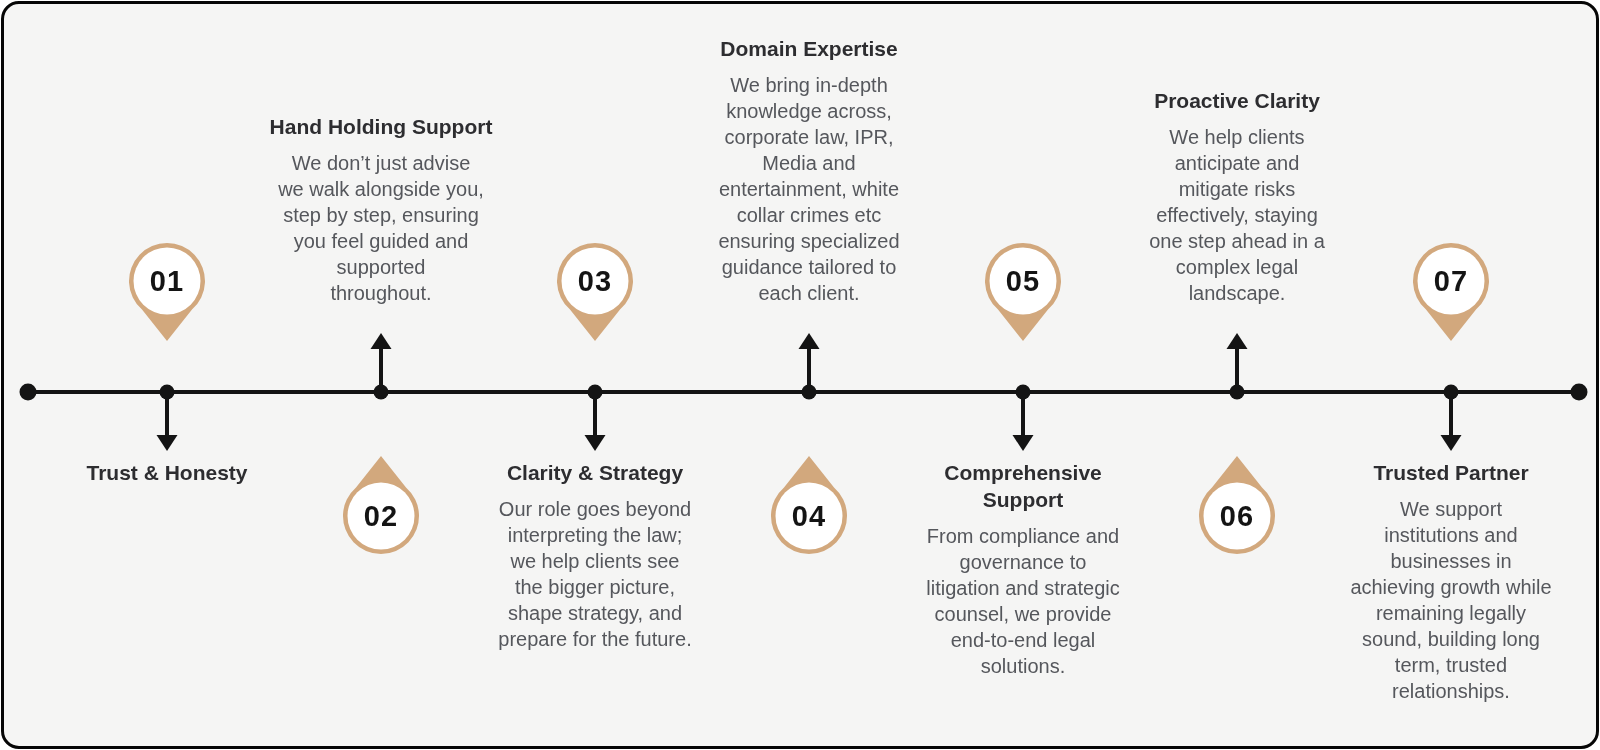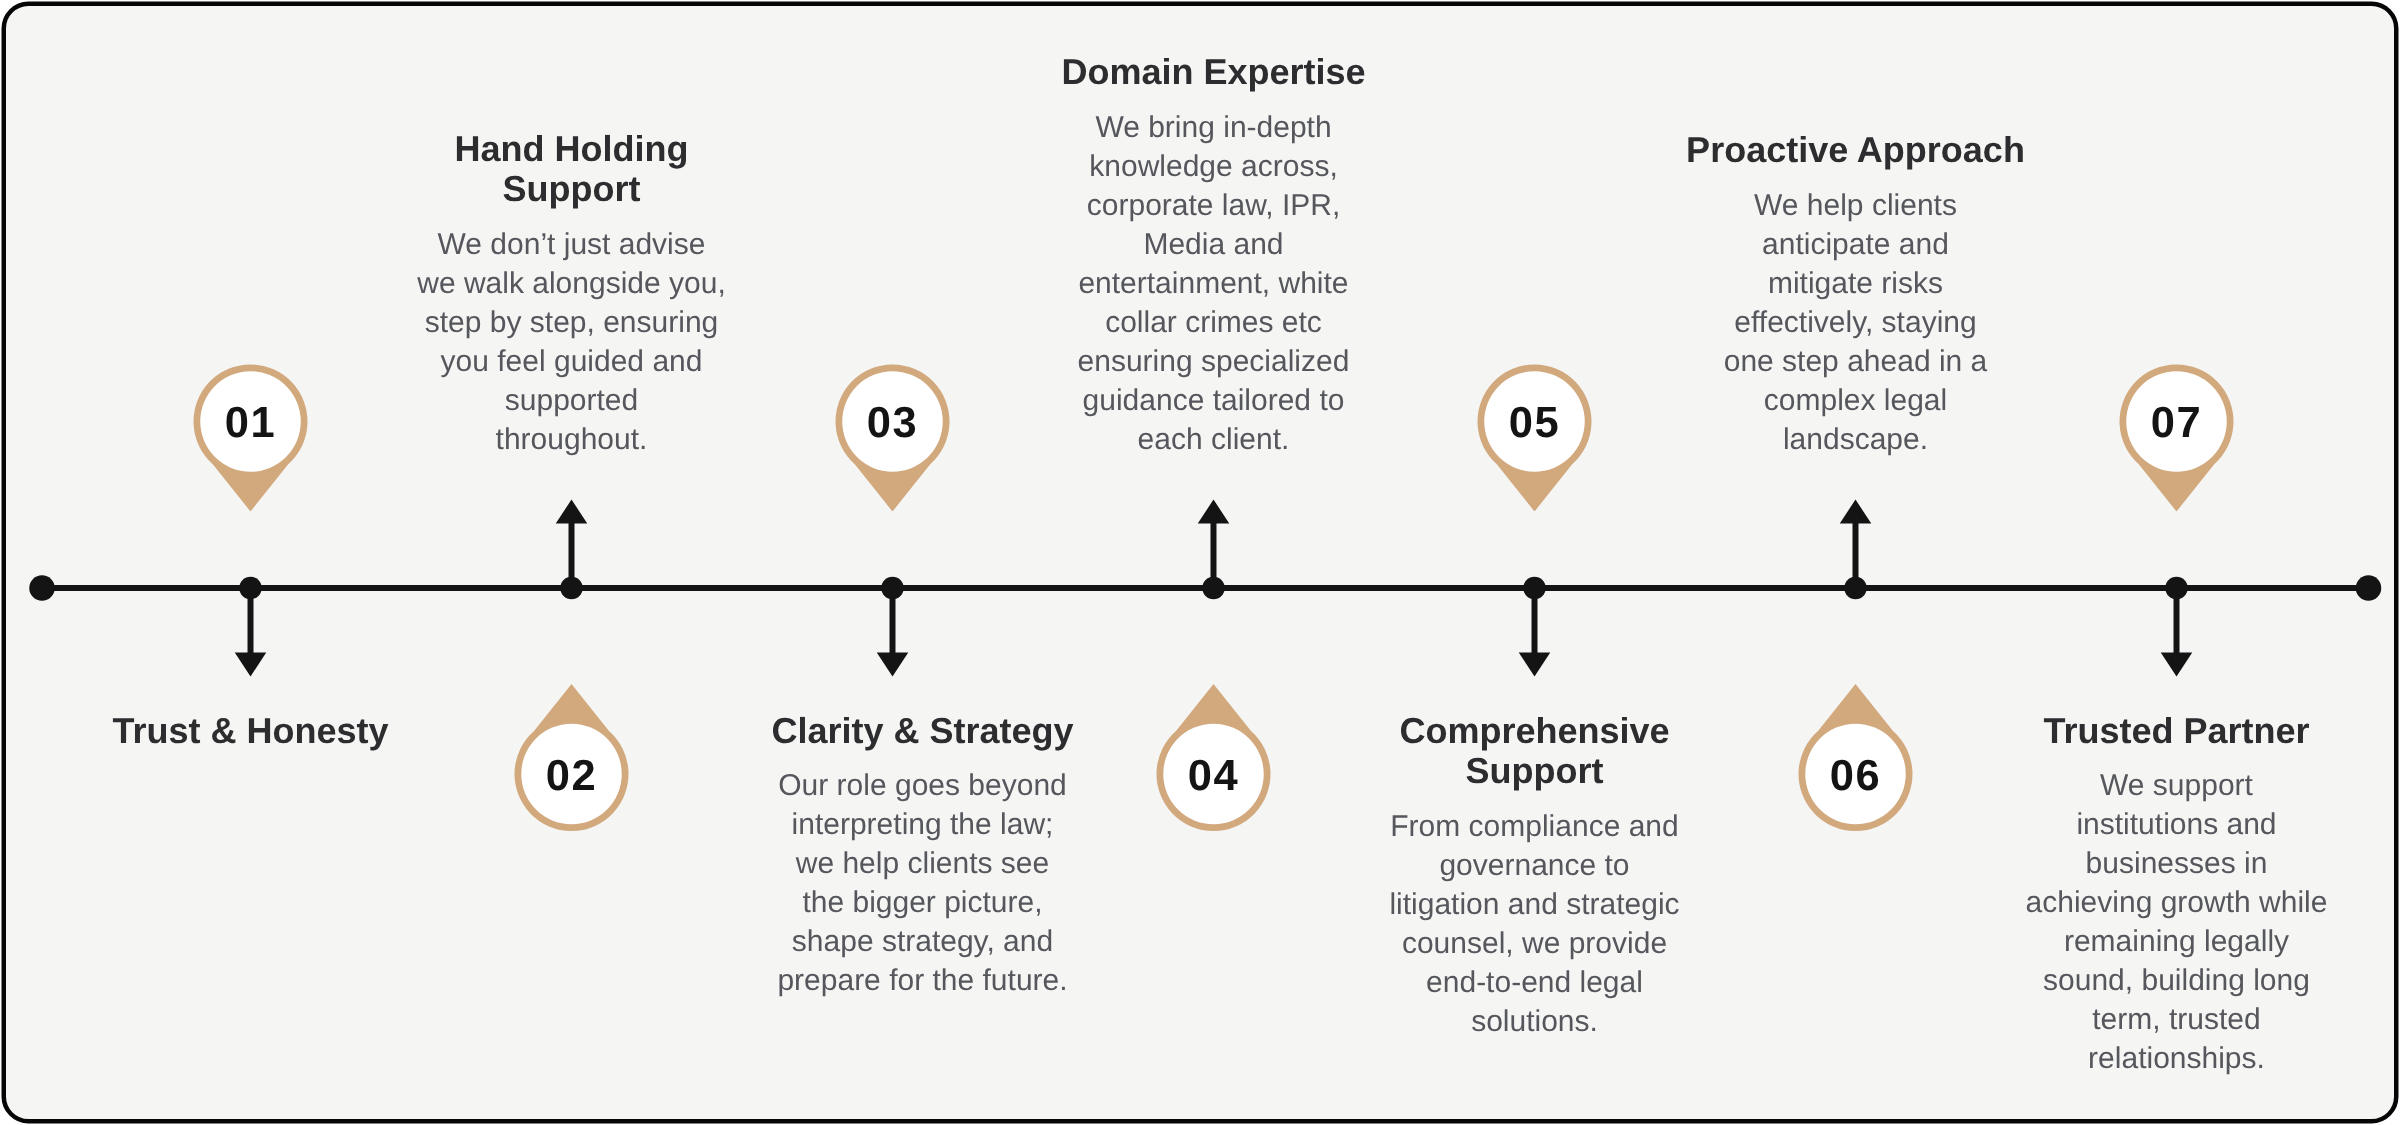--- a/index.html
+++ b/index.html
@@ -41,26 +41,26 @@
     fill:#141414;
   }
   .tblock{
     position:absolute;
     width:250px;
     text-align:center;
   }
   .tblock.t-above{ bottom:440px; }
   .tblock.t-below{ top:455px;text-align:center; }
   .tb-title{
-    font-size:24px;
+    font-size:21px;
     line-height:27px;
     font-weight:bold;
     color:#2d2d30;
     white-space:pre-line;
-    margin:15px 0 10px 0;
+    margin:0 0 10px 0;
   }
   .tb-body{
     font-size:20px;
     line-height:26px;
     color:#55575c;
     white-space:pre-line;
     margin:0;
   }
 </style>
 </head>
@@ -145,21 +145,21 @@
   </svg>
   <svg class="pin" viewBox="0 0 80 100" style="left:1193px;top:452px">
     <path class="pin-shape" d="M40 0 L15 31.4 A38 38 0 1 0 65 31.4 Z"></path>
     <circle class="pin-inner" cx="40" cy="60" r="33.5"></circle>
     <text class="pin-num" x="40" y="60" text-anchor="middle" dy="0.36em">06</text>
   </svg>
 
   <div class="tblock t-below" style="left:38px">
     <div class="tb-title">Trust &amp; Honesty</div>
   </div>
-  <div class="tblock t-below" style="left:486px">
+  <div class="tblock t-below" style="left:466px">
     <div class="tb-title">Clarity &amp; Strategy</div>
     <div class="tb-body">Our role goes beyond
 interpreting the law;
 we help clients see
 the bigger picture,
 shape strategy, and
 prepare for the future.</div>
   </div>
   <div class="tblock t-below" style="left:1322px">
     <div class="tb-title">Trusted Partner</div>
@@ -198,21 +198,21 @@
 knowledge across,
 corporate law, IPR,
 Media and
 entertainment, white
 collar crimes etc
 ensuring specialized
 guidance tailored to
 each client.</div>
   </div>
   <div class="tblock t-above" style="left:1108px">
-    <div class="tb-title">Proactive Approach</div>
+    <div class="tb-title">Proactive Clarity</div>
     <div class="tb-body">We help clients
 anticipate and
 mitigate risks
 effectively, staying
 one step ahead in a
 complex legal
 landscape.</div>
   </div>
 
 </div>

